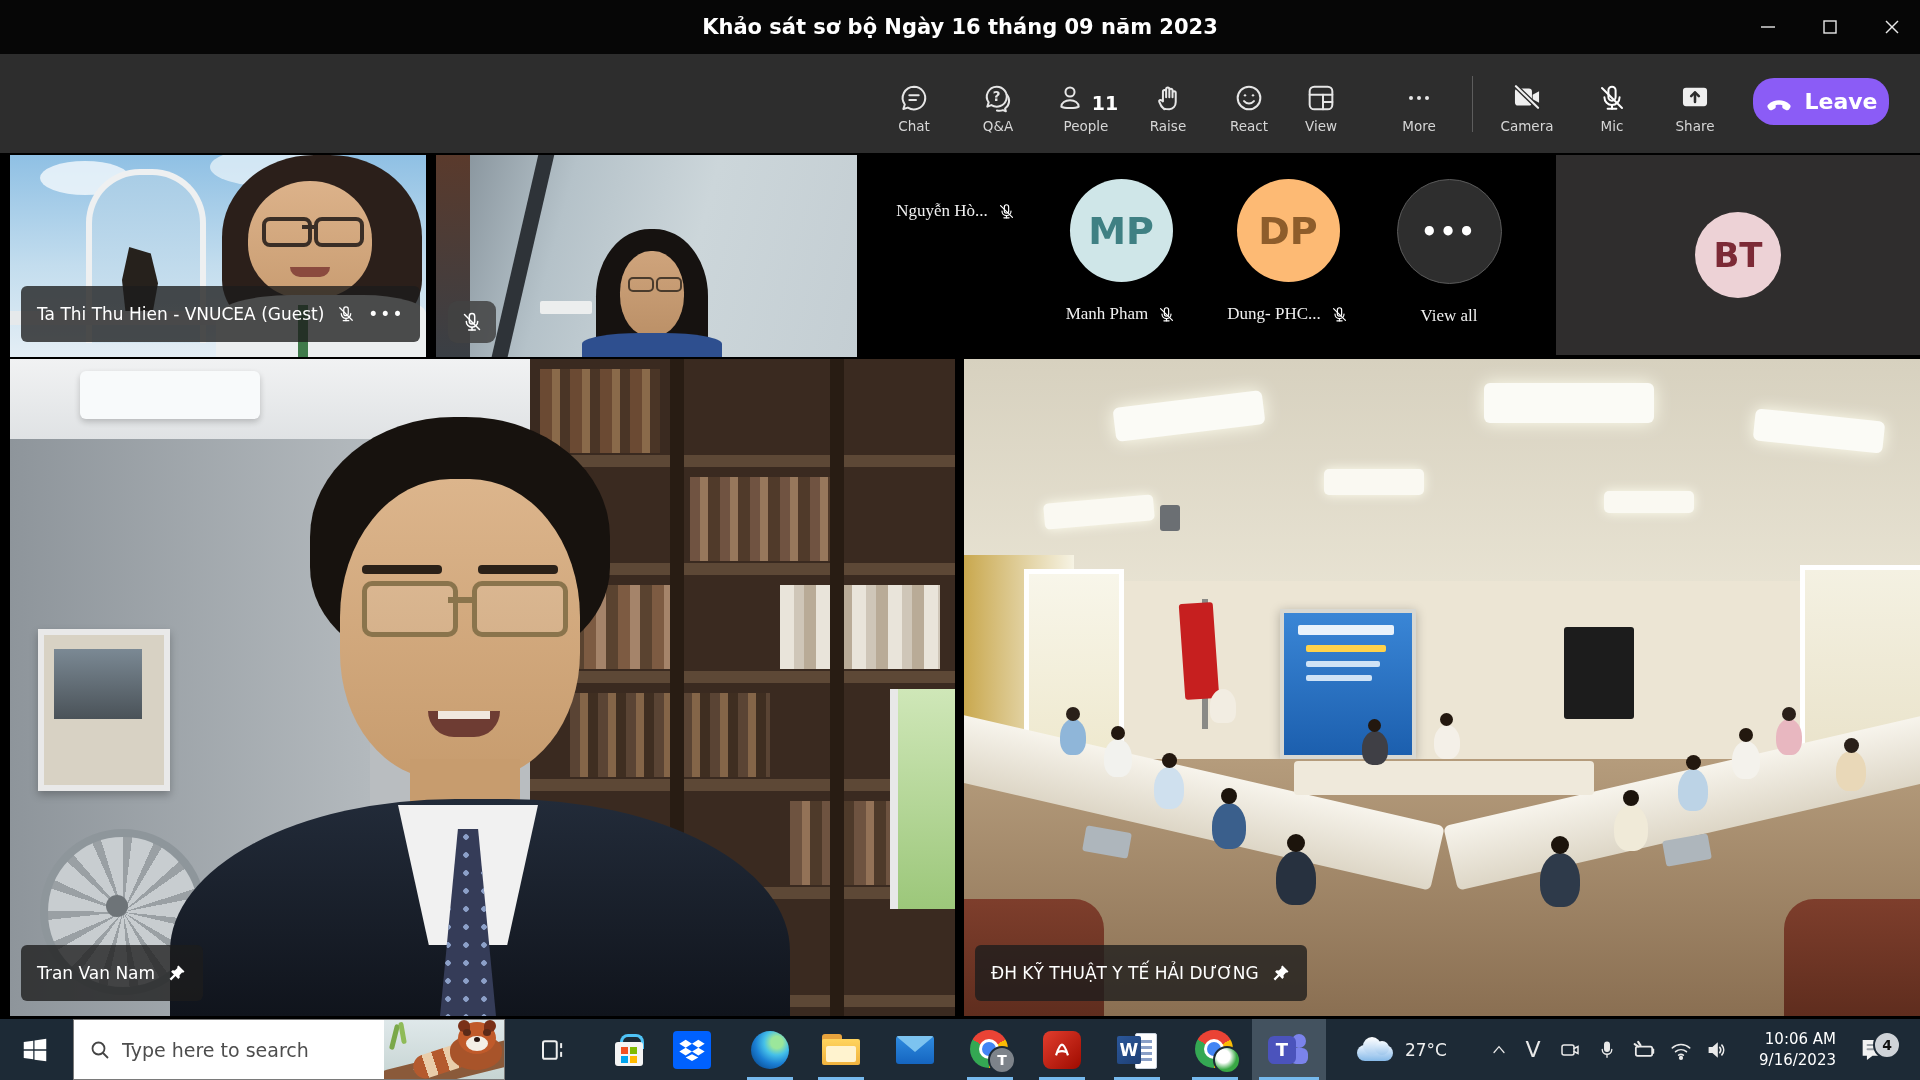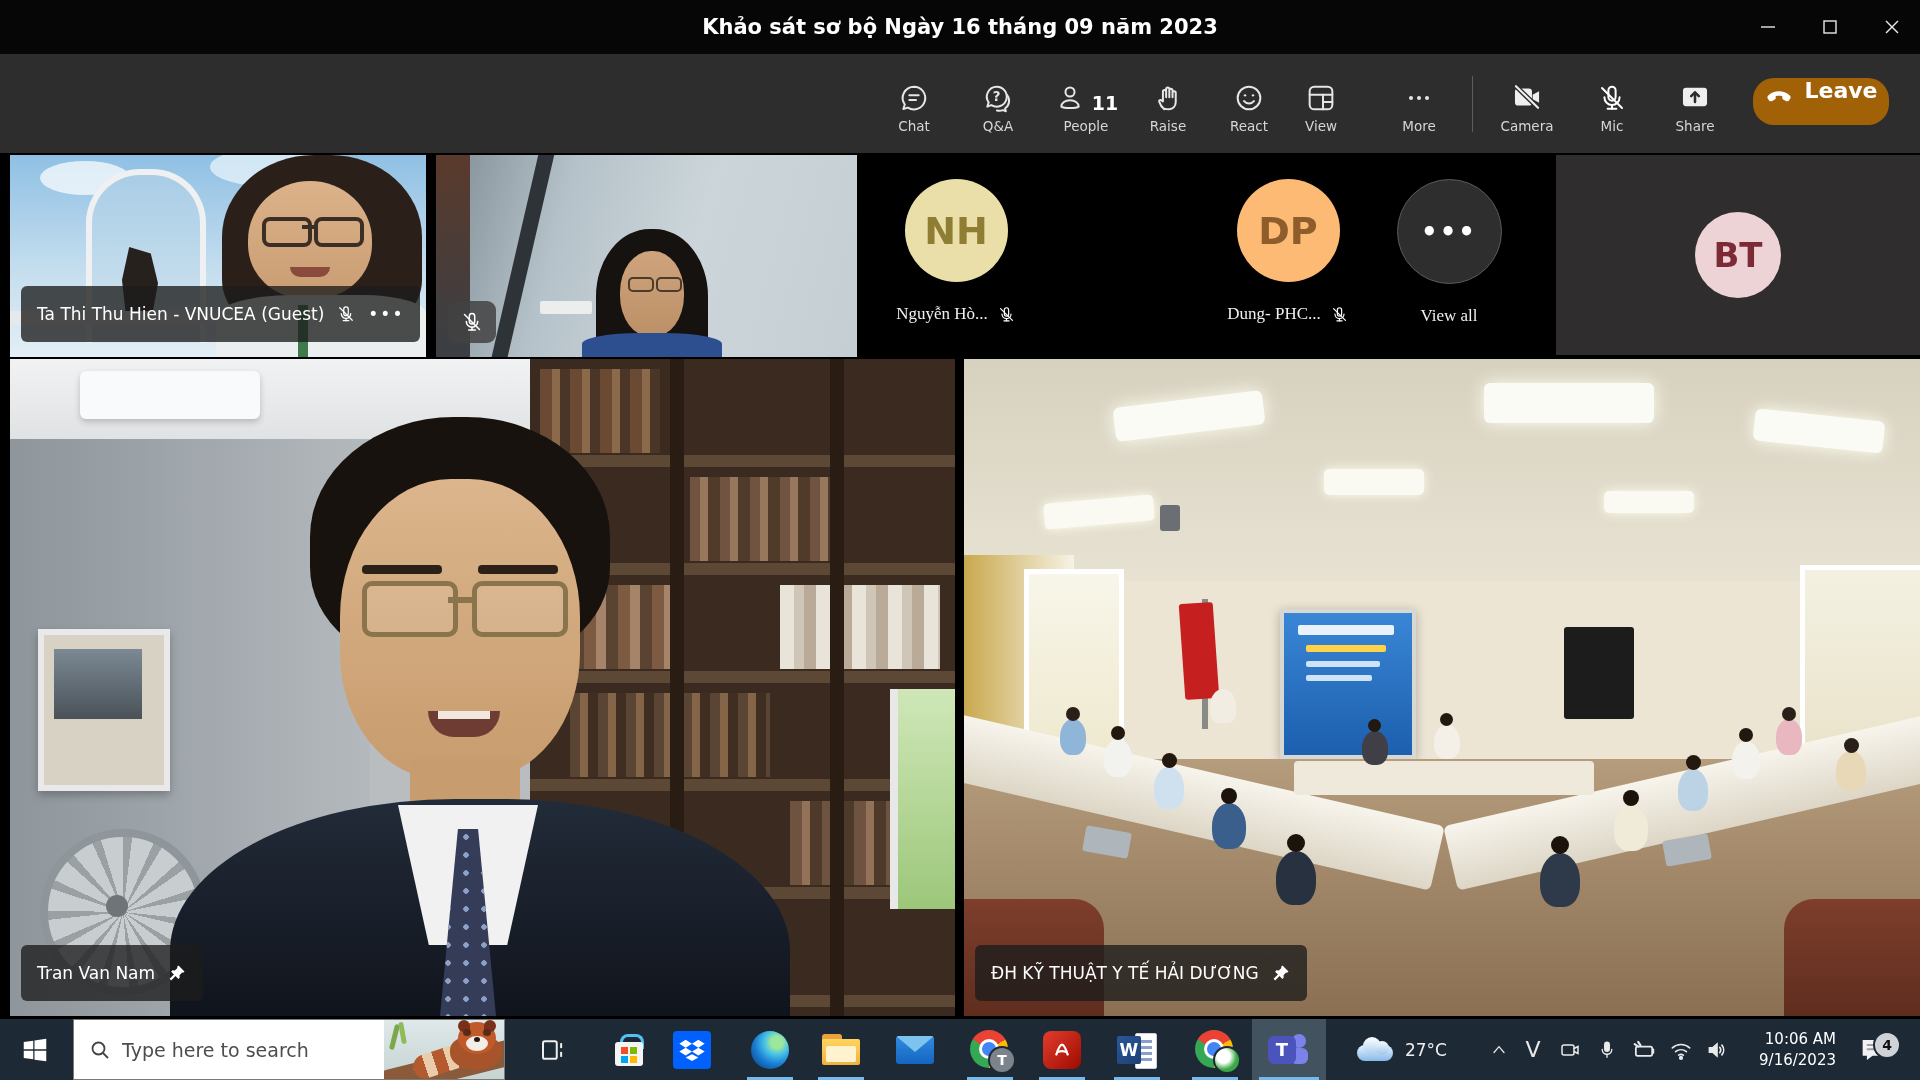--- a/index.html
+++ b/index.html
@@ -13,21 +13,21 @@
   #toolbar{position:absolute;top:54px;left:0;width:1920px;height:99px;background:#2d2d2d;}
   #tb-left{position:absolute;left:30px;top:0;height:99px;display:flex;align-items:center;gap:26px;}
   #rec-dot{width:26px;height:26px;border-radius:50%;border:3px solid #8a8a8a;background:#cf3150;box-sizing:border-box;background-clip:content-box;padding:3px;}
   #timer{color:#dedede;font-size:21px;letter-spacing:.5px;}
   .tbtn{position:absolute;top:8px;width:84px;height:86px;display:flex;flex-direction:column;align-items:center;justify-content:flex-start;cursor:pointer;border-radius:6px;}
   .tico{height:52px;display:flex;align-items:flex-end;justify-content:center;}
   .tico svg{stroke:#e6e6e6;stroke-width:1.5;fill:none;stroke-linecap:round;stroke-linejoin:round;}
   .tlabel{color:#d6d6d6;font-size:13.5px;margin-top:4px;white-space:nowrap;}
   .pcount{color:#fff;font-size:19px;font-weight:bold;margin-left:6px;}
   #tb-sep{position:absolute;left:1472px;top:22px;width:1px;height:56px;background:#5d5d5d;}
-  #leave-btn{position:absolute;left:1753px;top:24px;width:136px;height:47px;background:#a16207;border-radius:21px;display:flex;justify-content:center;gap:10px;cursor:pointer;}
+  #leave-btn{position:absolute;left:1753px;top:24px;width:136px;height:47px;background:#8b5cf6;border-radius:21px;display:flex;align-items:center;justify-content:center;gap:10px;cursor:pointer;}
   #leave-btn span{color:#fff;font-size:22px;font-weight:600;}
   
   #stage{position:absolute;top:153px;left:0;width:1920px;height:866px;background:#000;}
   .tile{position:absolute;overflow:hidden;background:#222;}
   .namepill{position:absolute;left:11px;bottom:15px;background:rgba(28,28,28,.78);border-radius:6px;display:flex;align-items:center;gap:12px;padding:18px 16px;z-index:5;}
   .namepill span{color:#fff;font-size:17px;white-space:nowrap;}
   .pill-dots{color:#fff;font-size:15px;letter-spacing:2px;cursor:pointer;}
   .micbadge{position:absolute;left:12px;bottom:14px;width:48px;height:42px;background:rgba(66,66,66,.85);border-radius:9px;display:flex;align-items:center;justify-content:center;z-index:5;}
   svg.mic-off{stroke:#fff;stroke-width:1.5;fill:none;stroke-linecap:round;}
   
@@ -246,25 +246,33 @@
     <div class="sc" style="left:220px;top:122px;width:22px;height:11px;border:2.5px solid #4a3b2c;border-radius:5px"></div>
     <div class="sc" style="left:146px;top:178px;width:140px;height:26px;background:#2e4f8f;border-radius:42% 42% 0 0"></div>
     <div class="micbadge">
       <svg class="mic-off" width="24" height="24" viewBox="0 0 24 24">
           <use href="#icn-micoff"></use>
         </svg>
     </div>
   </div>
 
   <div class="av-item" style="left:871px">
-    <div class="av-circle" style="background:#eadfa9;color:#8f7d33">
-        <span>NH</span>
-      </div>
     <div class="av-label">
       <span>Nguyễn Hò...</span>
+      <svg class="mic-off" width="19" height="19" viewBox="0 0 24 24">
+          <use href="#icn-micoff"></use>
+        </svg>
+    </div>
+  </div>
+  <div class="av-item" style="left:1036px">
+    <div class="av-circle" style="background:#cfe6e8;color:#3f8083">
+        <span>MP</span>
+      </div>
+    <div class="av-label">
+      <span>Manh Pham</span>
       <svg class="mic-off" width="19" height="19" viewBox="0 0 24 24">
           <use href="#icn-micoff"></use>
         </svg>
     </div>
   </div>
   <div class="av-item" style="left:1203px">
     <div class="av-circle" style="background:#fdba74;color:#8e5d2b">
         <span>DP</span>
       </div>
     <div class="av-label">

